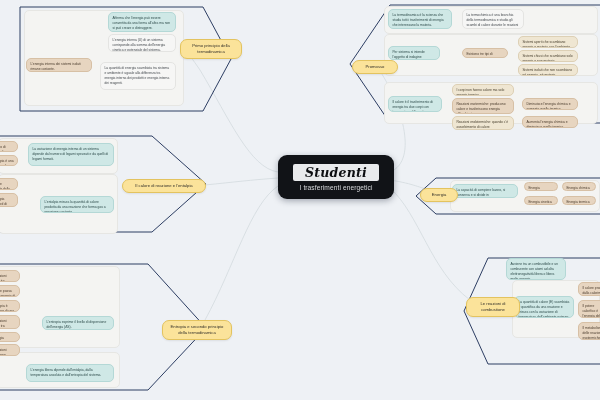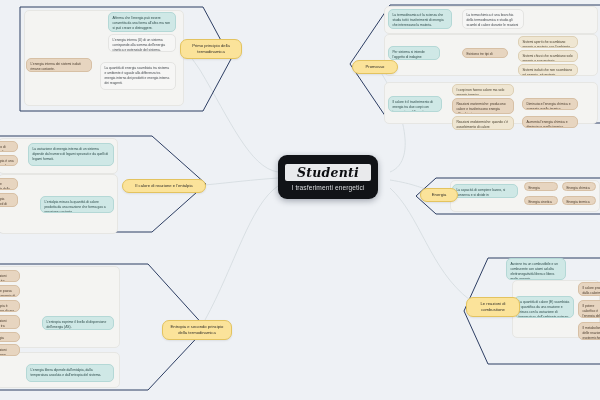--- a/index.html
+++ b/index.html
@@ -8,21 +8,21 @@
     background:#eef1f5;
     font-family:"Liberation Sans", sans-serif;
     overflow:hidden;
     position:relative;
   }
   #canvas{position:absolute;inset:0;width:600px;height:400px;}
   .lines{position:absolute;inset:0;pointer-events:none;}
 
   
   .center-node{
-    position:absolute;left:278px;top:155px;width:100px;height:44px;
+    position:absolute;left:278px;top:155px;width:116px;height:44px;
     background:#111317;border-radius:9px;
     box-shadow:0 2px 6px rgba(20,30,50,.35);
     display:flex;flex-direction:column;align-items:center;justify-content:center;
     z-index:40;
   }
   .center-title{
     font-family:"DejaVu Serif", serif;
     font-style:italic;font-weight:700;font-size:12.5px;
     color:#0c0d10;background:#e9eaec;
     padding:1px 12px;border-radius:2px;letter-spacing:.2px;

